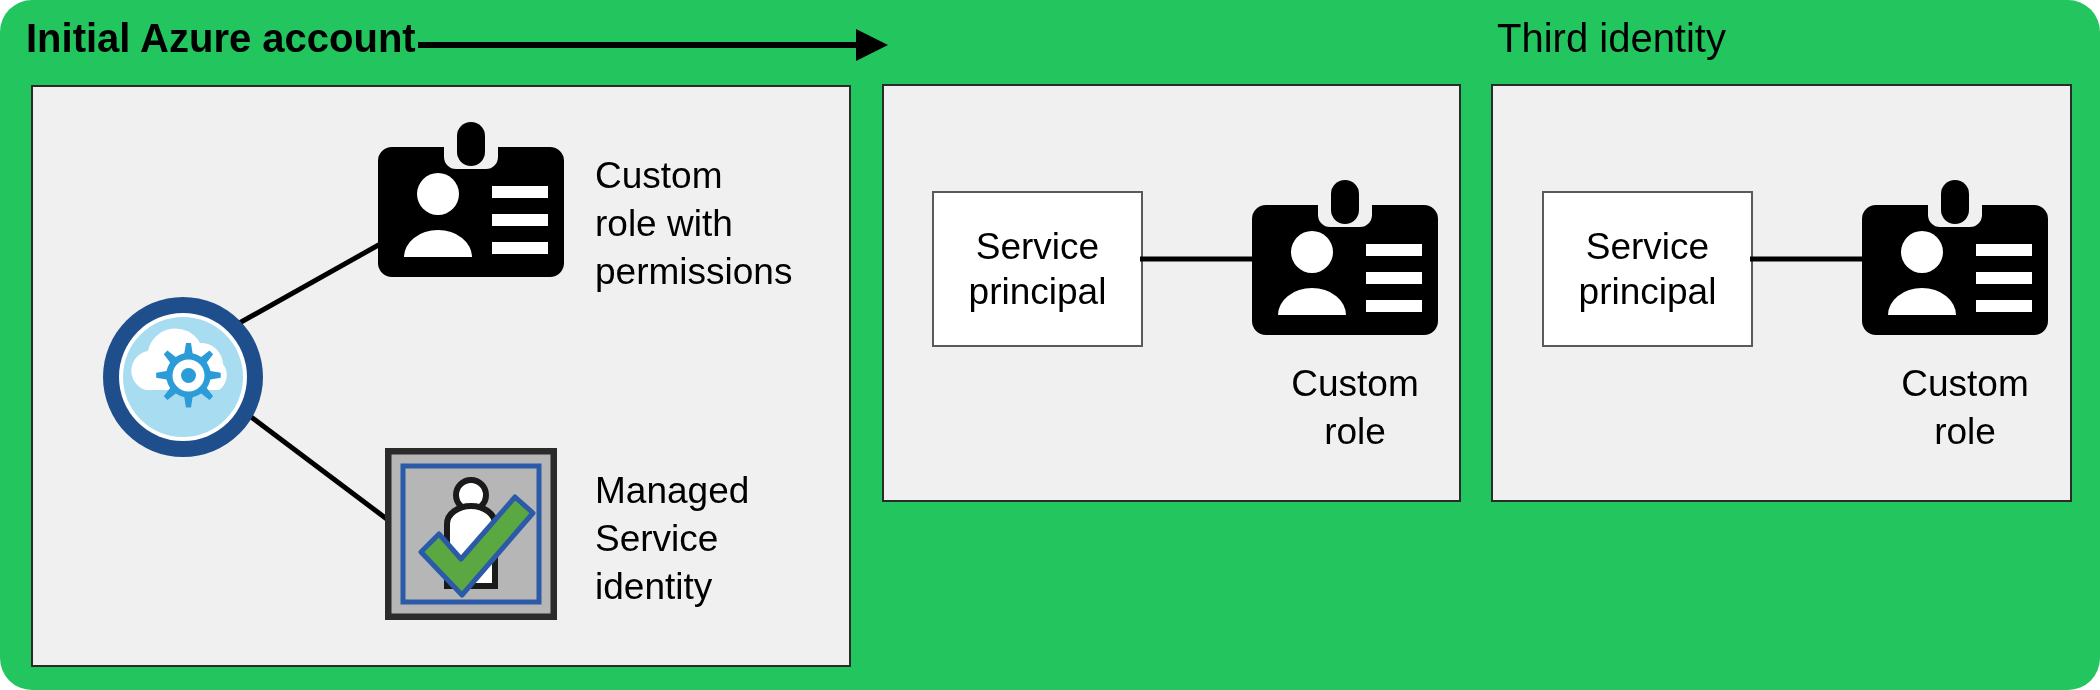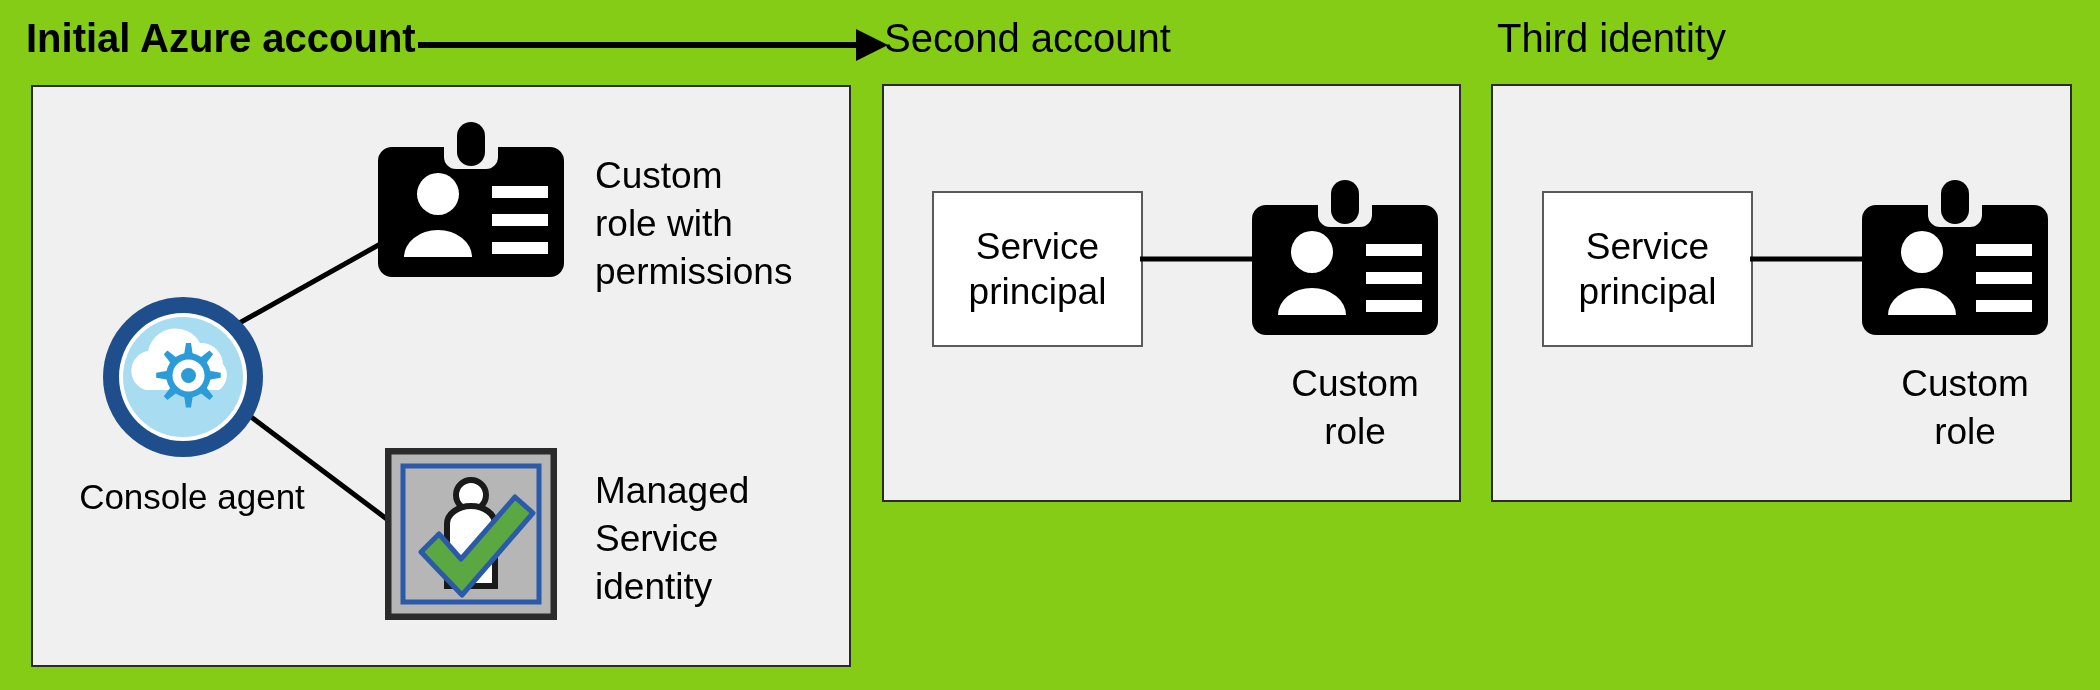--- a/index.html
+++ b/index.html
@@ -8,22 +8,23 @@
     background: #ffffff;
   }
   body {
     font-family: "Liberation Sans", sans-serif;
     -webkit-font-smoothing: antialiased;
   }
   #stage {
     position: relative;
     width: 2100px;
     height: 690px;
-    background: #84cc16;
+    background: #22c55e;
     overflow: hidden;
+    border-radius: 32px;
   }
 
   
   .panel {
     position: absolute;
     background: #f0f0f0;
     border: 2px solid #2b2b2b;
     box-sizing: border-box;
   }
   #panel-initial { left: 31px;   top: 85px; width: 820px; height: 582px; }
@@ -111,21 +112,20 @@
   #conn-sp-badge-2  { left: 1140px; top: 245px; width: 120px; height: 28px; }
   #conn-sp-badge-3  { left: 1750px; top: 245px; width: 120px; height: 28px; }
 </style>
 </head>
 <body>
 
 <div id="stage">
 
   <div class="panel-title" id="title-initial">Initial Azure account</div>
 
-  <div class="panel-title" id="title-second">Second account</div>
 
   <div class="panel-title" id="title-third">Third identity</div>
 
   <div id="flow-arrow">
     <svg viewBox="0 0 470 46" xmlns="http://www.w3.org/2000/svg">
       <line x1="0" y1="23" x2="440" y2="23" stroke="#000000" stroke-width="6"></line>
       <polygon points="438,7 470,23 438,39" fill="#000000"></polygon>
     </svg>
   </div>
 
@@ -165,21 +165,20 @@
                  a28 28 0 0 1 -8.6 -3.6 l-8.3 6.3 l-3.6 -3.6 l6.3 -8.3
                  a28 28 0 0 1 -3.6 -8.6 l-10.3 -1.6 l0 -5.1 l10.3 -1.6
                  a28 28 0 0 1 3.6 -8.6 l-6.3 -8.3 l3.6 -3.6 l8.3 6.3
                  a28 28 0 0 1 8.6 -3.6 z"></path>
       </g>
       <circle cx="88.5" cy="81.5" r="16" fill="#ffffff"></circle>
       <circle cx="88.5" cy="81.5" r="7.5" fill="#2b9cd8"></circle>
     </svg>
   </div>
 
-  <div class="label" id="label-console-agent">Console agent</div>
 
   <div class="icon-wrap" id="icon-badge-1">
     <svg viewBox="0 0 186 155" xmlns="http://www.w3.org/2000/svg">
 
       <rect x="79" y="0" width="28" height="44" rx="14" fill="#000000"></rect>
 
       <path d="M14 25
                h52 v10 a12 12 0 0 0 12 12 h30 a12 12 0 0 0 12 -12 v-10 h52
                a14 14 0 0 1 14 14 v102 a14 14 0 0 1 -14 14
                h-158 a14 14 0 0 1 -14 -14 v-102 a14 14 0 0 1 14 -14 z" fill="#000000"></path>

